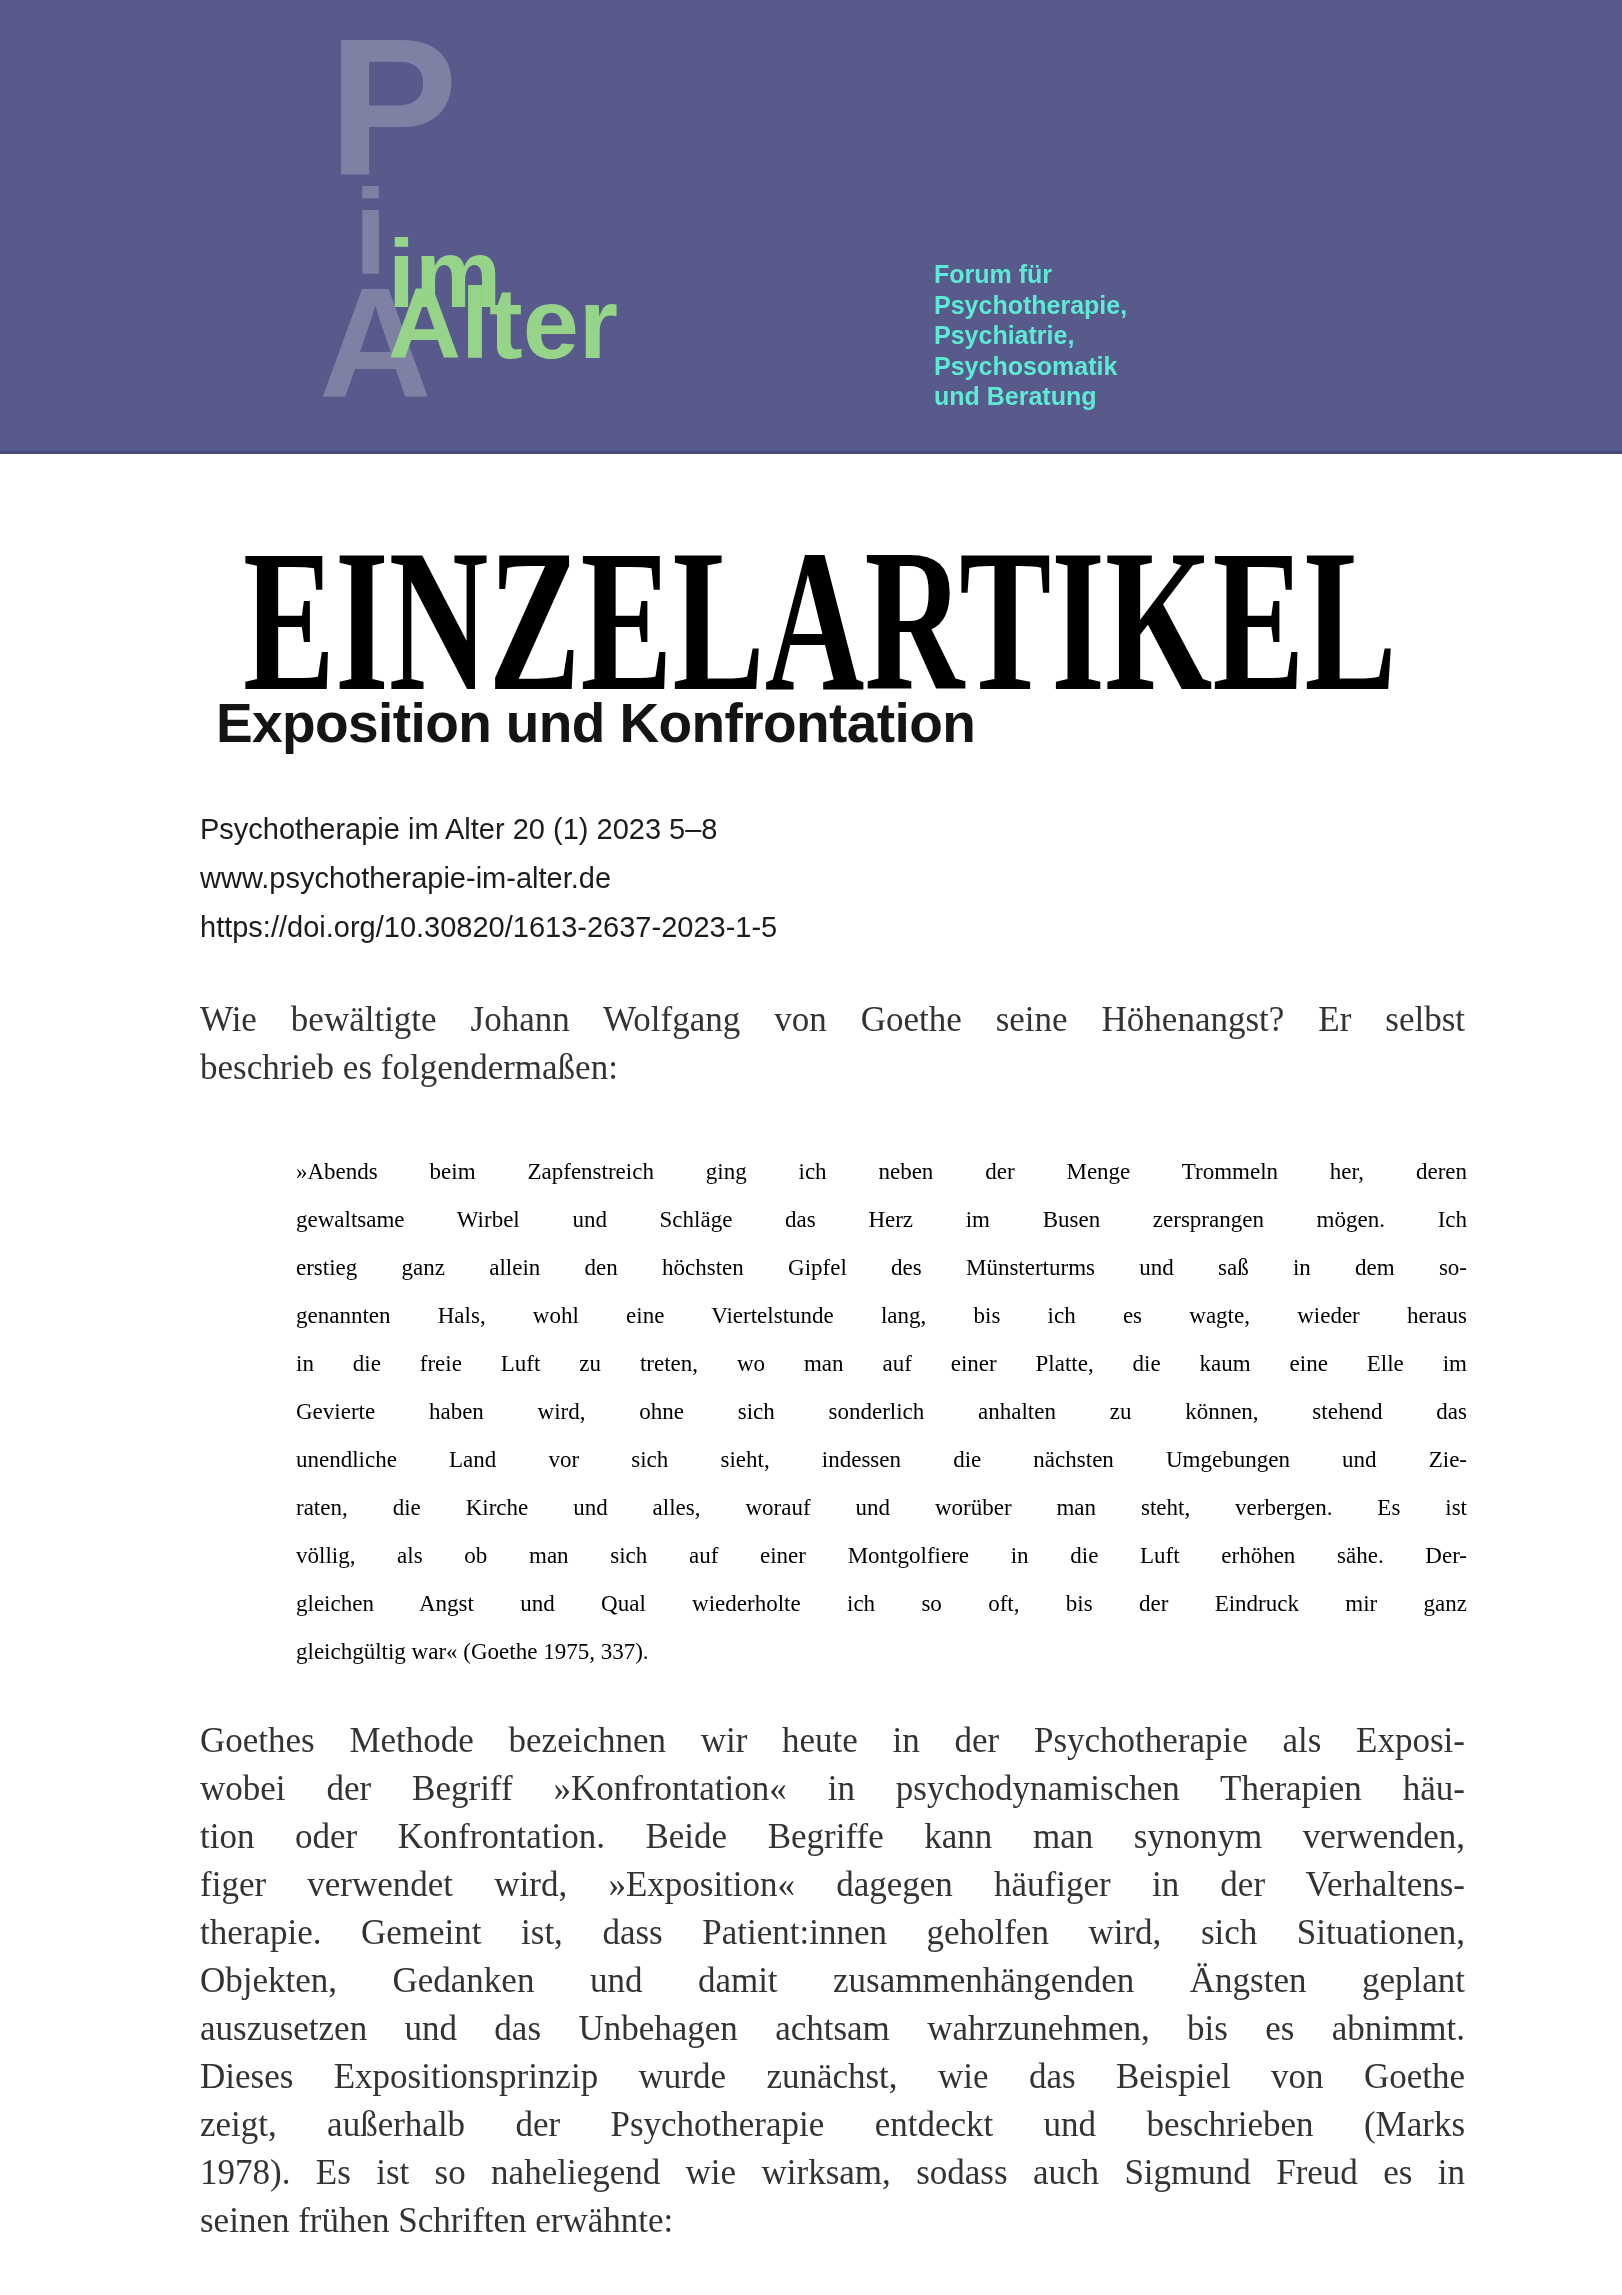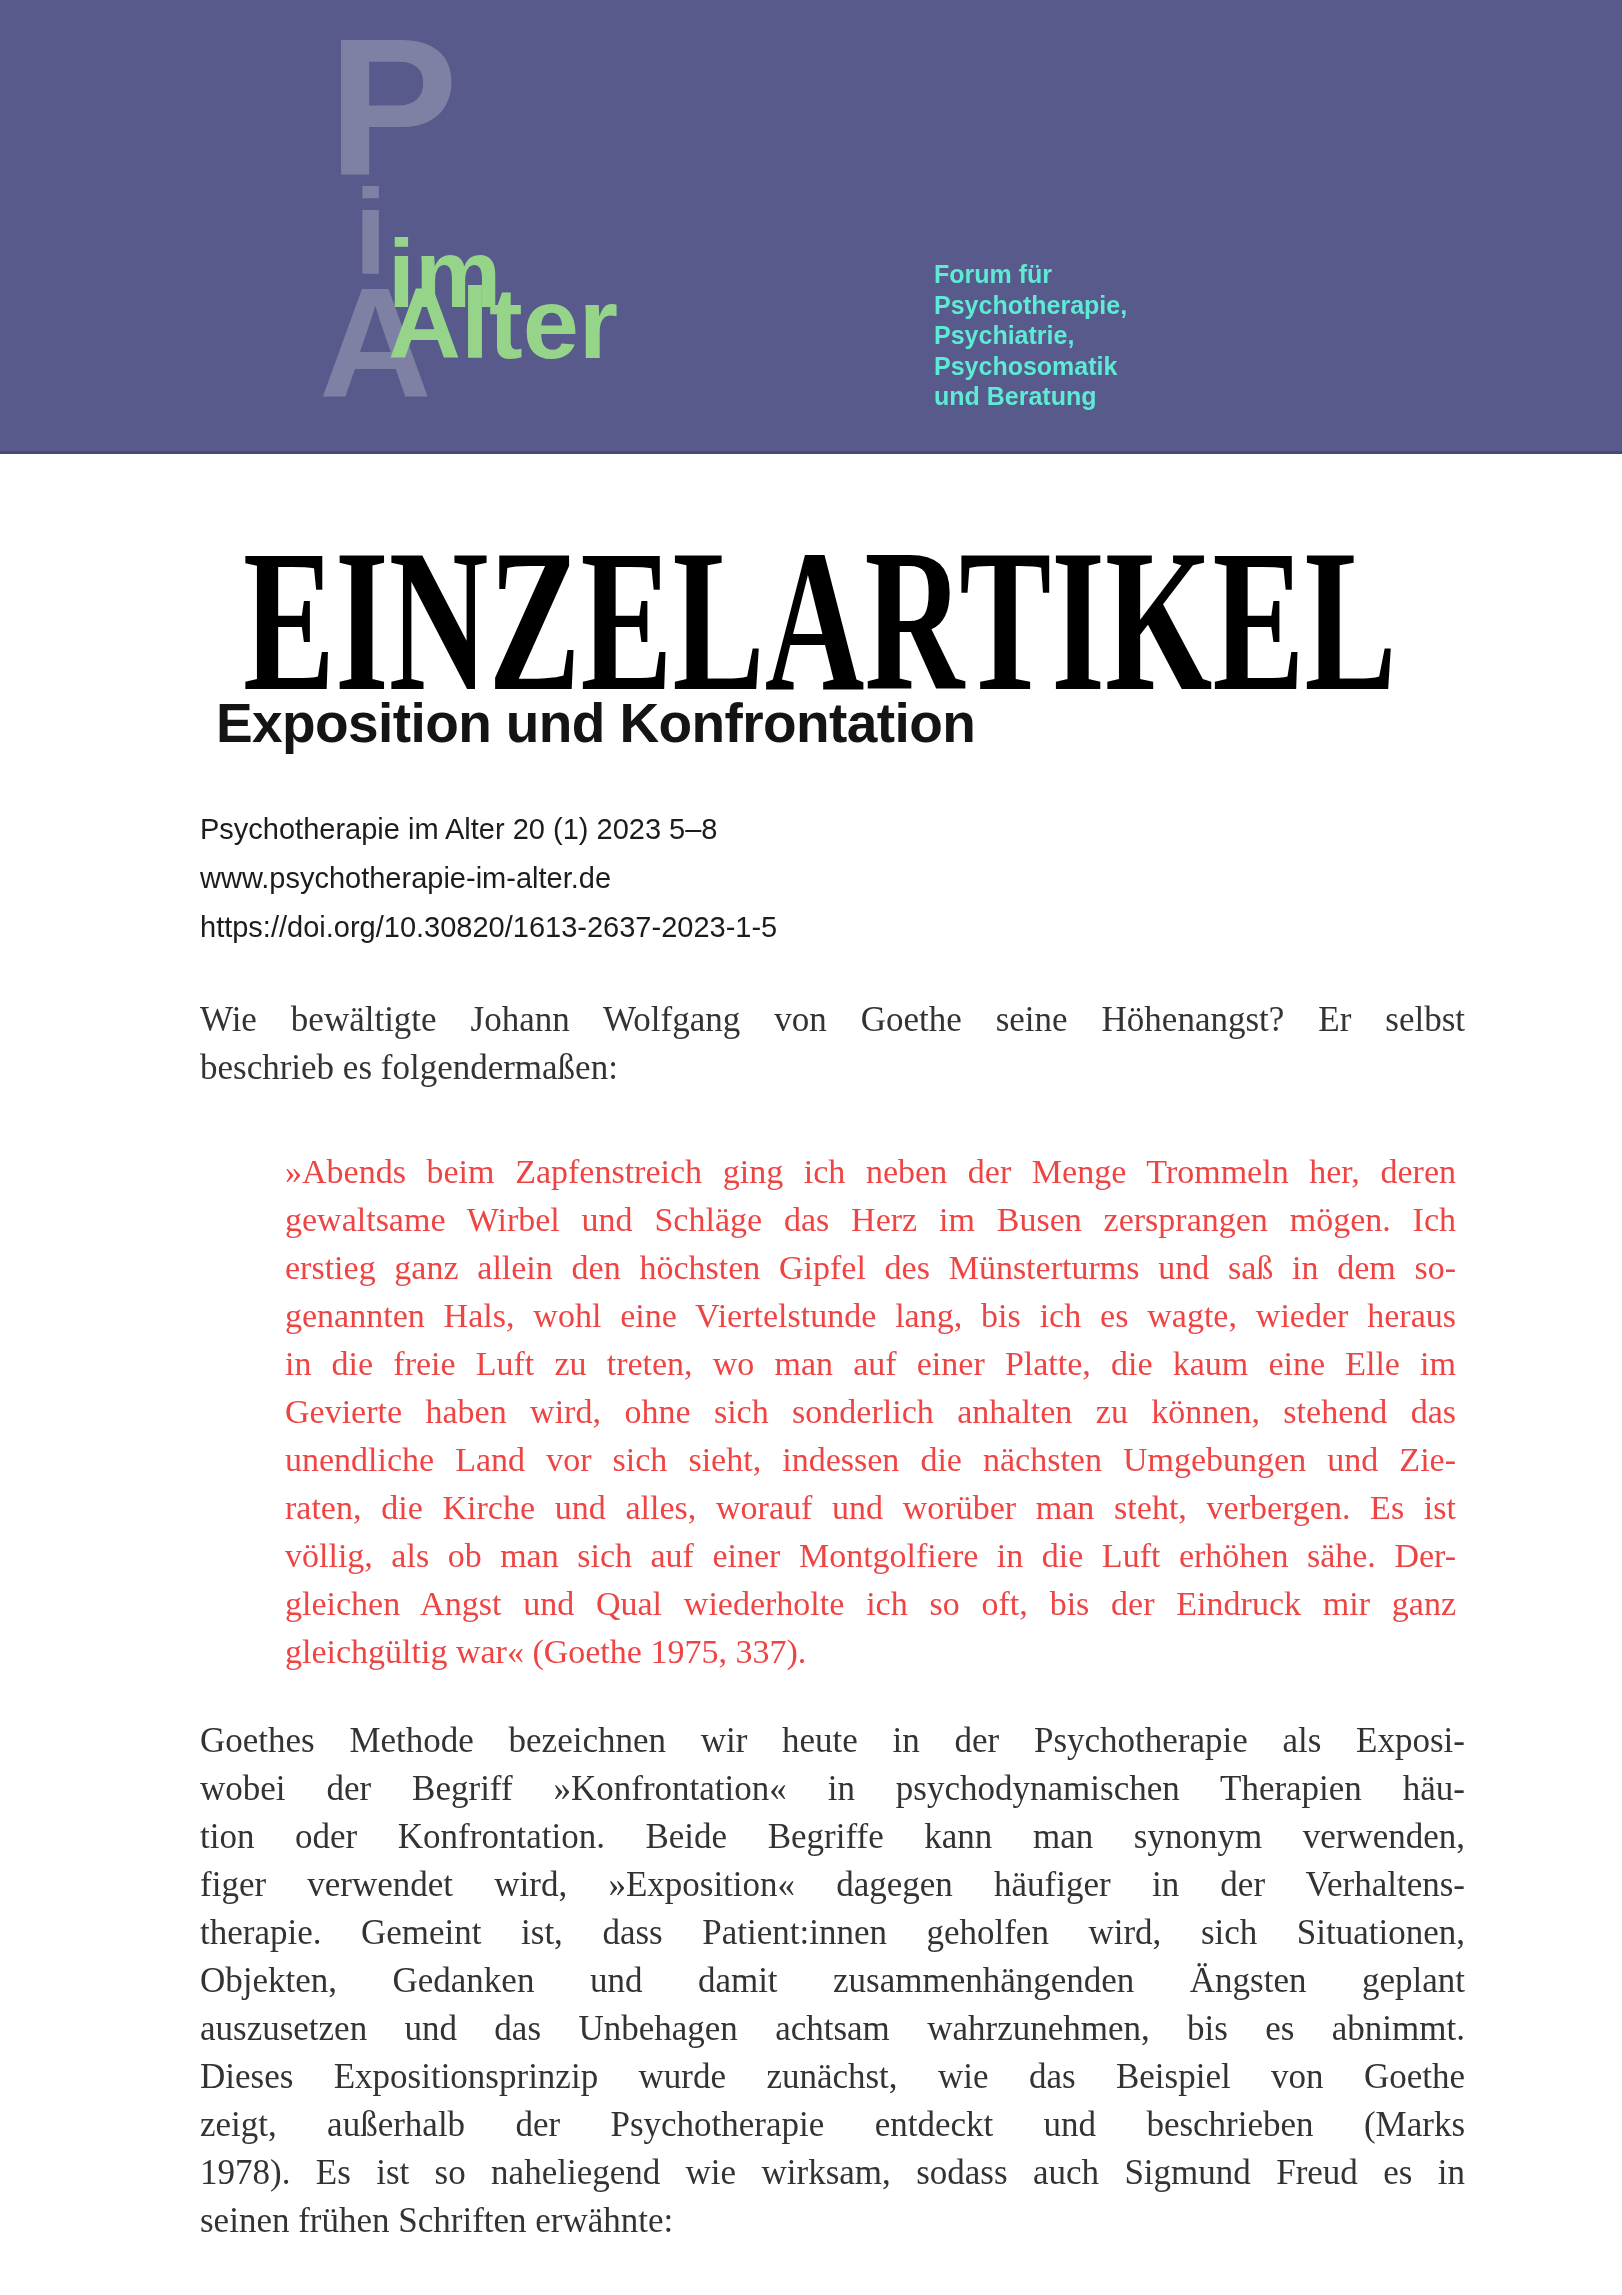--- a/index.html
+++ b/index.html
@@ -68,23 +68,23 @@
   }
   .serif{
     font-family:"Liberation Serif",serif;
     color:#333;
   }
   .intro{
     position:absolute;left:200px;top:996px;width:1265px;
     font-size:35px;line-height:48px;
   }
   .quote{
-    position:absolute;left:285px;top:1148px;width:1171px;
-    font-size:34px;line-height:48px;
-    color:#ef4444;
+    position:absolute;left:296px;top:1148px;width:1171px;
+    font-size:23px;line-height:48px;
+    color:#000000;
   }
   .para2{
     position:absolute;left:200px;top:1717px;width:1265px;
     font-size:35px;line-height:48px;
   }
   .tline{text-align:left;}
   .tline.just{text-align:justify;text-align-last:justify;}
 </style>
 </head>
 <body>

